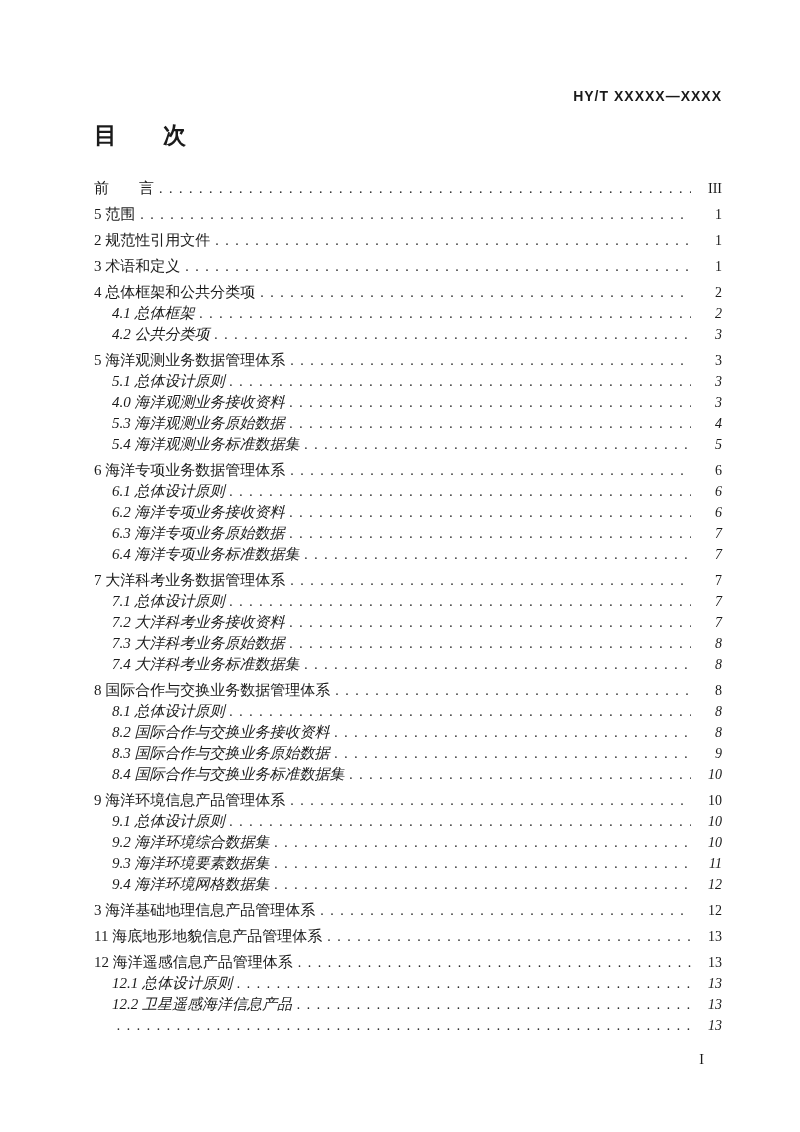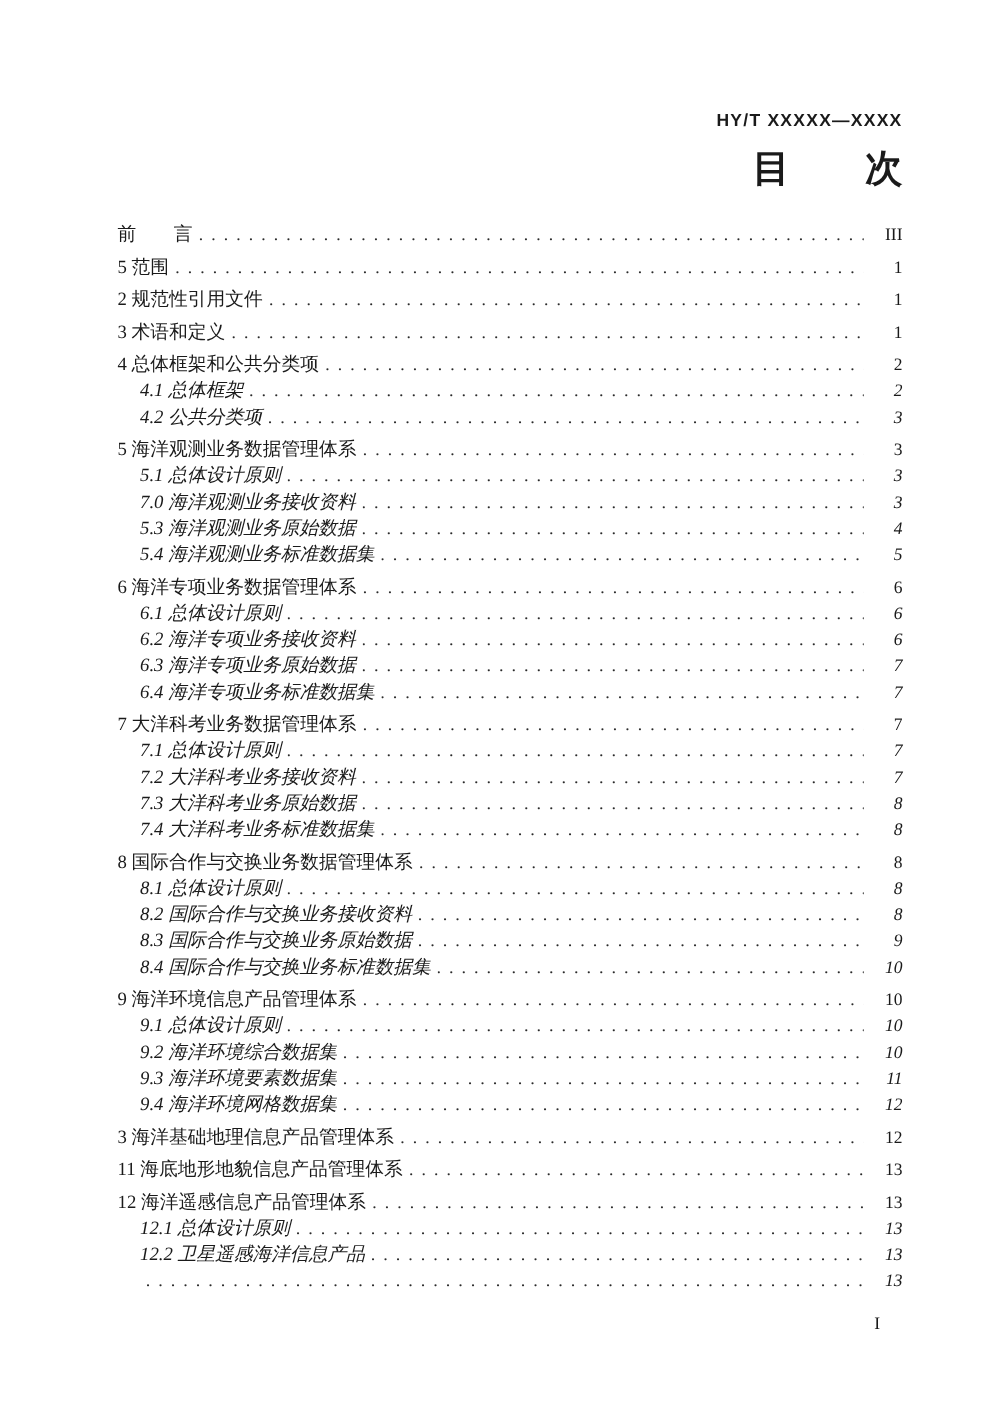--- a/index.html
+++ b/index.html
@@ -21,22 +21,22 @@
   .doc-code {
     text-align: right;
     font-size: 14px;
     font-weight: bold;
     letter-spacing: 1px;
     line-height: 16px;
     font-family: "Liberation Sans", "DejaVu Sans", sans-serif;
   }
   .doc-title {
     margin-top: 16px;
-    text-align: right;
-    font-size: 30px;
+    text-align: left;
+    font-size: 23px;
     font-weight: bold;
     line-height: 32px;
   }
   .toc-list {
     margin-top: 26px;
     font-size: 15px;
   }
   .toc-entry {
     display: flex;
     align-items: baseline;
@@ -120,21 +120,21 @@
     <span class="toc-label">5 海洋观测业务数据管理体系</span>
     <span class="leader">. . . . . . . . . . . . . . . . . . . . . . . . . . . . . . . . . . . . . . . . . . . . . . . . . . . . . . . . . . . . . . . . . . . . . . . . . . . . . . . . . . . . . . . . . . . . . . . . . . . . . . . . . . . . . . . . . . . . . . . . . . . . . . . . . . . . . . . . . . . . . . . . . . . . . . </span>
     <span class="toc-page">3</span>
   </div>
       <div class="toc-entry level-2">
     <span class="toc-label">5.1 总体设计原则</span>
     <span class="leader">. . . . . . . . . . . . . . . . . . . . . . . . . . . . . . . . . . . . . . . . . . . . . . . . . . . . . . . . . . . . . . . . . . . . . . . . . . . . . . . . . . . . . . . . . . . . . . . . . . . . . . . . . . . . . . . . . . . . . . . . . . . . . . . . . . . . . . . . . . . . . . . . . . . . . . </span>
     <span class="toc-page">3</span>
   </div>
       <div class="toc-entry level-2">
-    <span class="toc-label">7.0 海洋观测业务接收资料</span>
+    <span class="toc-label">4.0 海洋观测业务接收资料</span>
     <span class="leader">. . . . . . . . . . . . . . . . . . . . . . . . . . . . . . . . . . . . . . . . . . . . . . . . . . . . . . . . . . . . . . . . . . . . . . . . . . . . . . . . . . . . . . . . . . . . . . . . . . . . . . . . . . . . . . . . . . . . . . . . . . . . . . . . . . . . . . . . . . . . . . . . . . . . . . </span>
     <span class="toc-page">3</span>
   </div>
       <div class="toc-entry level-2">
     <span class="toc-label">5.3 海洋观测业务原始数据</span>
     <span class="leader">. . . . . . . . . . . . . . . . . . . . . . . . . . . . . . . . . . . . . . . . . . . . . . . . . . . . . . . . . . . . . . . . . . . . . . . . . . . . . . . . . . . . . . . . . . . . . . . . . . . . . . . . . . . . . . . . . . . . . . . . . . . . . . . . . . . . . . . . . . . . . . . . . . . . . . </span>
     <span class="toc-page">4</span>
   </div>
       <div class="toc-entry level-2">
     <span class="toc-label">5.4 海洋观测业务标准数据集</span>

